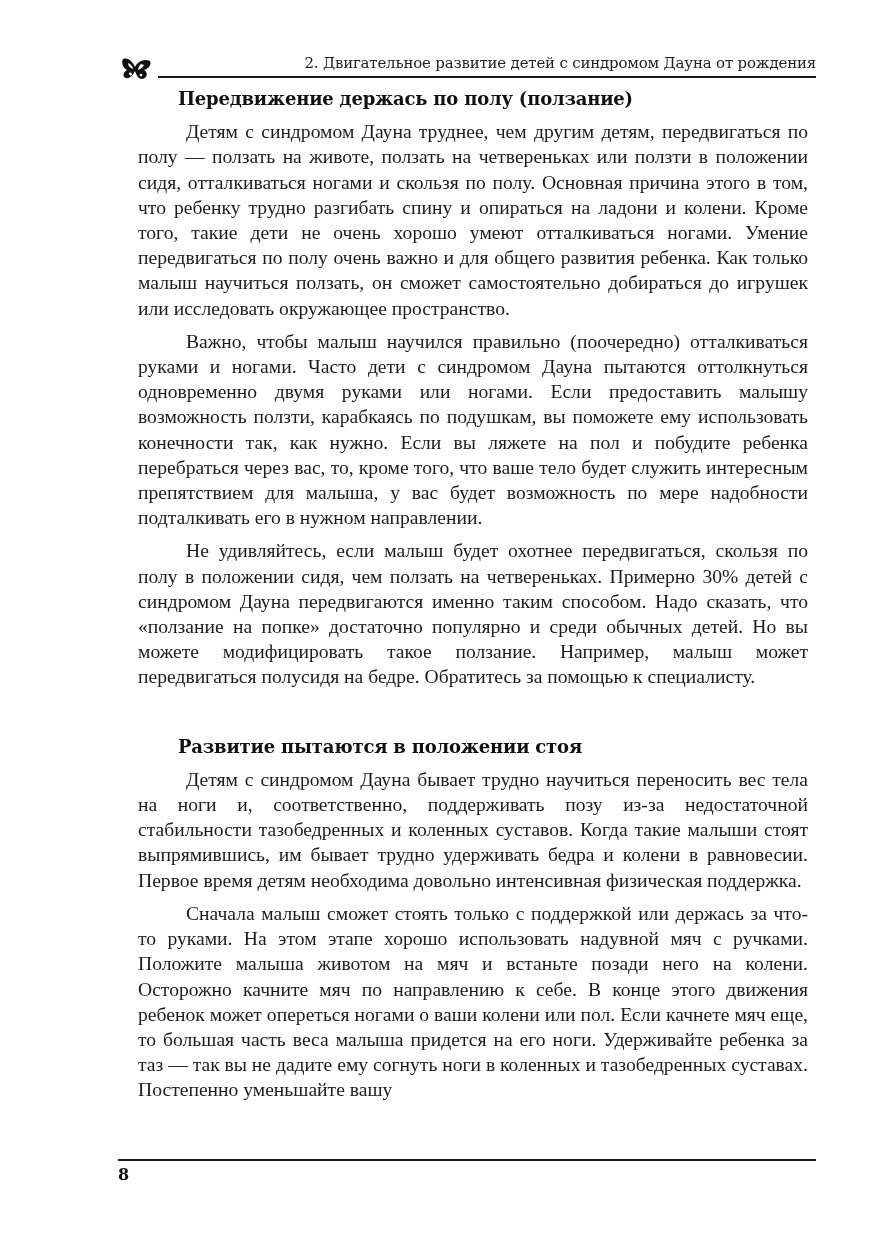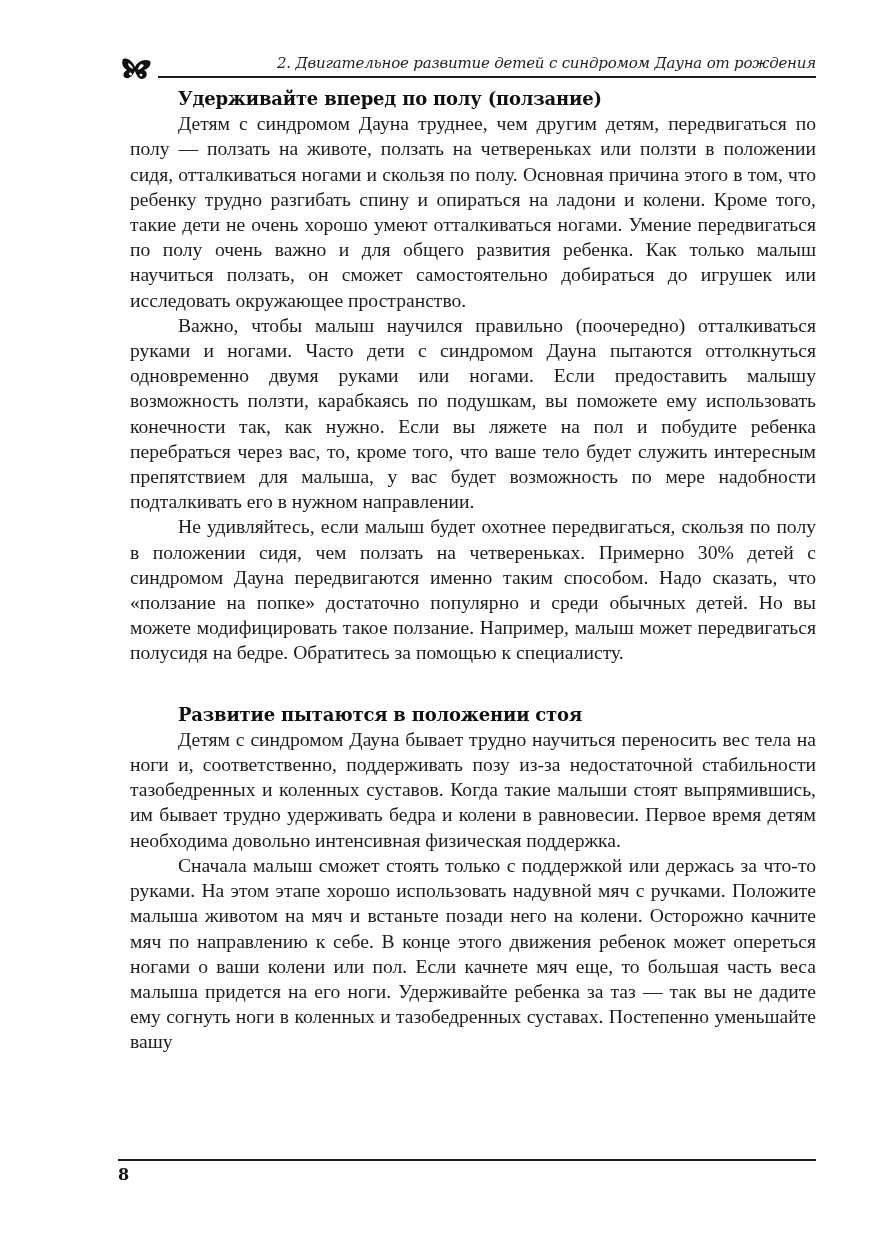--- a/index.html
+++ b/index.html
@@ -1,24 +1,24 @@
 <!DOCTYPE html>
 <html><head>
 <meta charset="utf-8">
 <style>
   html, body { margin: 0; padding: 0; background: #ffffff; }
   body { width: 874px; height: 1240px; position: relative; overflow: hidden; }
   .page { position: absolute; left: 0; top: 0; width: 874px; height: 1240px; background: #fff; color: #1a1a1a; }
   .header { position: absolute; left: 118px; top: 50px; width: 698px; height: 34px; }
   .butterfly { position: absolute; left: 2px; top: 6px; width: 34px; height: 26px; }
-  .running-head { position: absolute; right: 0; top: 4px; font-family: "DejaVu Serif", serif; font-style: italic; font-size: 15px; color: #222; white-space: nowrap; letter-spacing: -0.2px; }
+  .running-head { position: absolute; right: 0; top: 4px; font-family: "DejaVu Serif", serif; font-size: 15px; color: #222; white-space: nowrap; letter-spacing: -0.2px; }
   .head-rule { position: absolute; left: 40px; right: 0; top: 26px; height: 2px; background: #1a1a1a; }
   .content { position: absolute; left: 130px; top: 86px; width: 686px; font-family: "Liberation Serif", serif; font-size: 19.6px; line-height: 25.2px; color: #1c1c1c; }
   .content h2 { margin: 0; padding-left: 48px; font-family: "DejaVu Serif", serif; font-weight: bold; font-size: 18px; line-height: 25.2px; color: #111; letter-spacing: -0.2px; }
-  .content p { margin: 0; text-align: justify; text-indent: 48px; hyphens: manual; }
+  .content p { margin: 8px; text-align: justify; text-indent: 48px; hyphens: manual; }
   .section-gap { height: 36px; }
   .footer-rule { position: absolute; left: 118px; width: 698px; top: 1159px; height: 2px; background: #1a1a1a; }
   .page-number { position: absolute; left: 118px; top: 1165px; font-family: "DejaVu Serif", serif; font-weight: bold; font-size: 16px; color: #111; }
 </style>
 </head>
 <body>
 
 <div class="page">
 
   <div class="header">
@@ -29,21 +29,21 @@
         <path d="M21 8 C19 10 18 12 18 14 C21 13 23 11 24 9 Z" fill="#fff"></path>
         <path d="M9 17 C11 16 12 17 12 19 C10 20 9 19 9 17 Z" fill="#fff"></path>
         <path d="M20 18 C22 17 23 19 22 20 C20 21 19 19 20 18 Z" fill="#fff"></path>
       </svg>
     </span>
     <span class="running-head">2. Двигательное развитие детей с синдромом Дауна от рождения</span>
     <div class="head-rule"></div>
   </div>
 
   <div class="content">
-    <h2>Удерживайте вперед по полу (ползание)</h2>
+    <h2>Передвижение держась по полу (ползание)</h2>
     <p>Детям с синдромом Дауна труднее, чем другим детям, передвигаться по полу — ползать на животе, ползать на четвереньках или ползти в положении сидя, отталкиваться ногами и скользя по полу. Основная причина этого в том, что ребенку трудно разгибать спину и опираться на ладони и колени. Кроме того, такие дети не очень хорошо умеют отталкиваться ногами. Умение передвигаться по полу очень важно и для общего развития ребенка. Как только малыш научиться ползать, он сможет самостоятельно добираться до игрушек или исследовать окружающее пространство.</p>
     <p>Важно, чтобы малыш научился правильно (поочередно) отталкиваться руками и ногами. Часто дети с синдромом Дауна пытаются оттолкнуться одновременно двумя руками или ногами. Если предоставить малышу возможность ползти, карабкаясь по подушкам, вы поможете ему использовать конечности так, как нужно. Если вы ляжете на пол и побудите ребенка перебраться через вас, то, кроме того, что ваше тело будет служить интересным препятствием для малыша, у вас будет возможность по мере надобности подталкивать его в нужном направлении.</p>
     <p>Не удивляйтесь, если малыш будет охотнее передвигаться, скользя по полу в положении сидя, чем ползать на четвереньках. Примерно 30% детей с синдромом Дауна передвигаются именно таким способом. Надо сказать, что «ползание на попке» достаточно популярно и среди обычных детей. Но вы можете модифицировать такое ползание. Например, малыш может передвигаться полусидя на бедре. Обратитесь за помощью к специалисту.</p>
     <div class="section-gap"></div>
     <h2>Развитие пытаются в положении стоя</h2>
     <p>Детям с синдромом Дауна бывает трудно научиться переносить вес тела на ноги и, соответственно, поддерживать позу из-за недостаточной стабильности тазобедренных и коленных суставов. Когда такие малыши стоят выпрямившись, им бывает трудно удерживать бедра и колени в равновесии. Первое время детям необходима довольно интенсивная физическая поддержка.</p>
     <p>Сначала малыш сможет стоять только с поддержкой или держась за что-то руками. На этом этапе хорошо использовать надувной мяч с ручками. Положите малыша животом на мяч и встаньте позади него на колени. Осторожно качните мяч по направлению к себе. В конце этого движения ребенок может опереться ногами о ваши колени или пол. Если качнете мяч еще, то большая часть веса малыша придется на его ноги. Удерживайте ребенка за таз — так вы не дадите ему согнуть ноги в коленных и тазобедренных суставах. Постепенно уменьшайте вашу</p>
   </div>
 
   <div class="footer-rule"></div>

